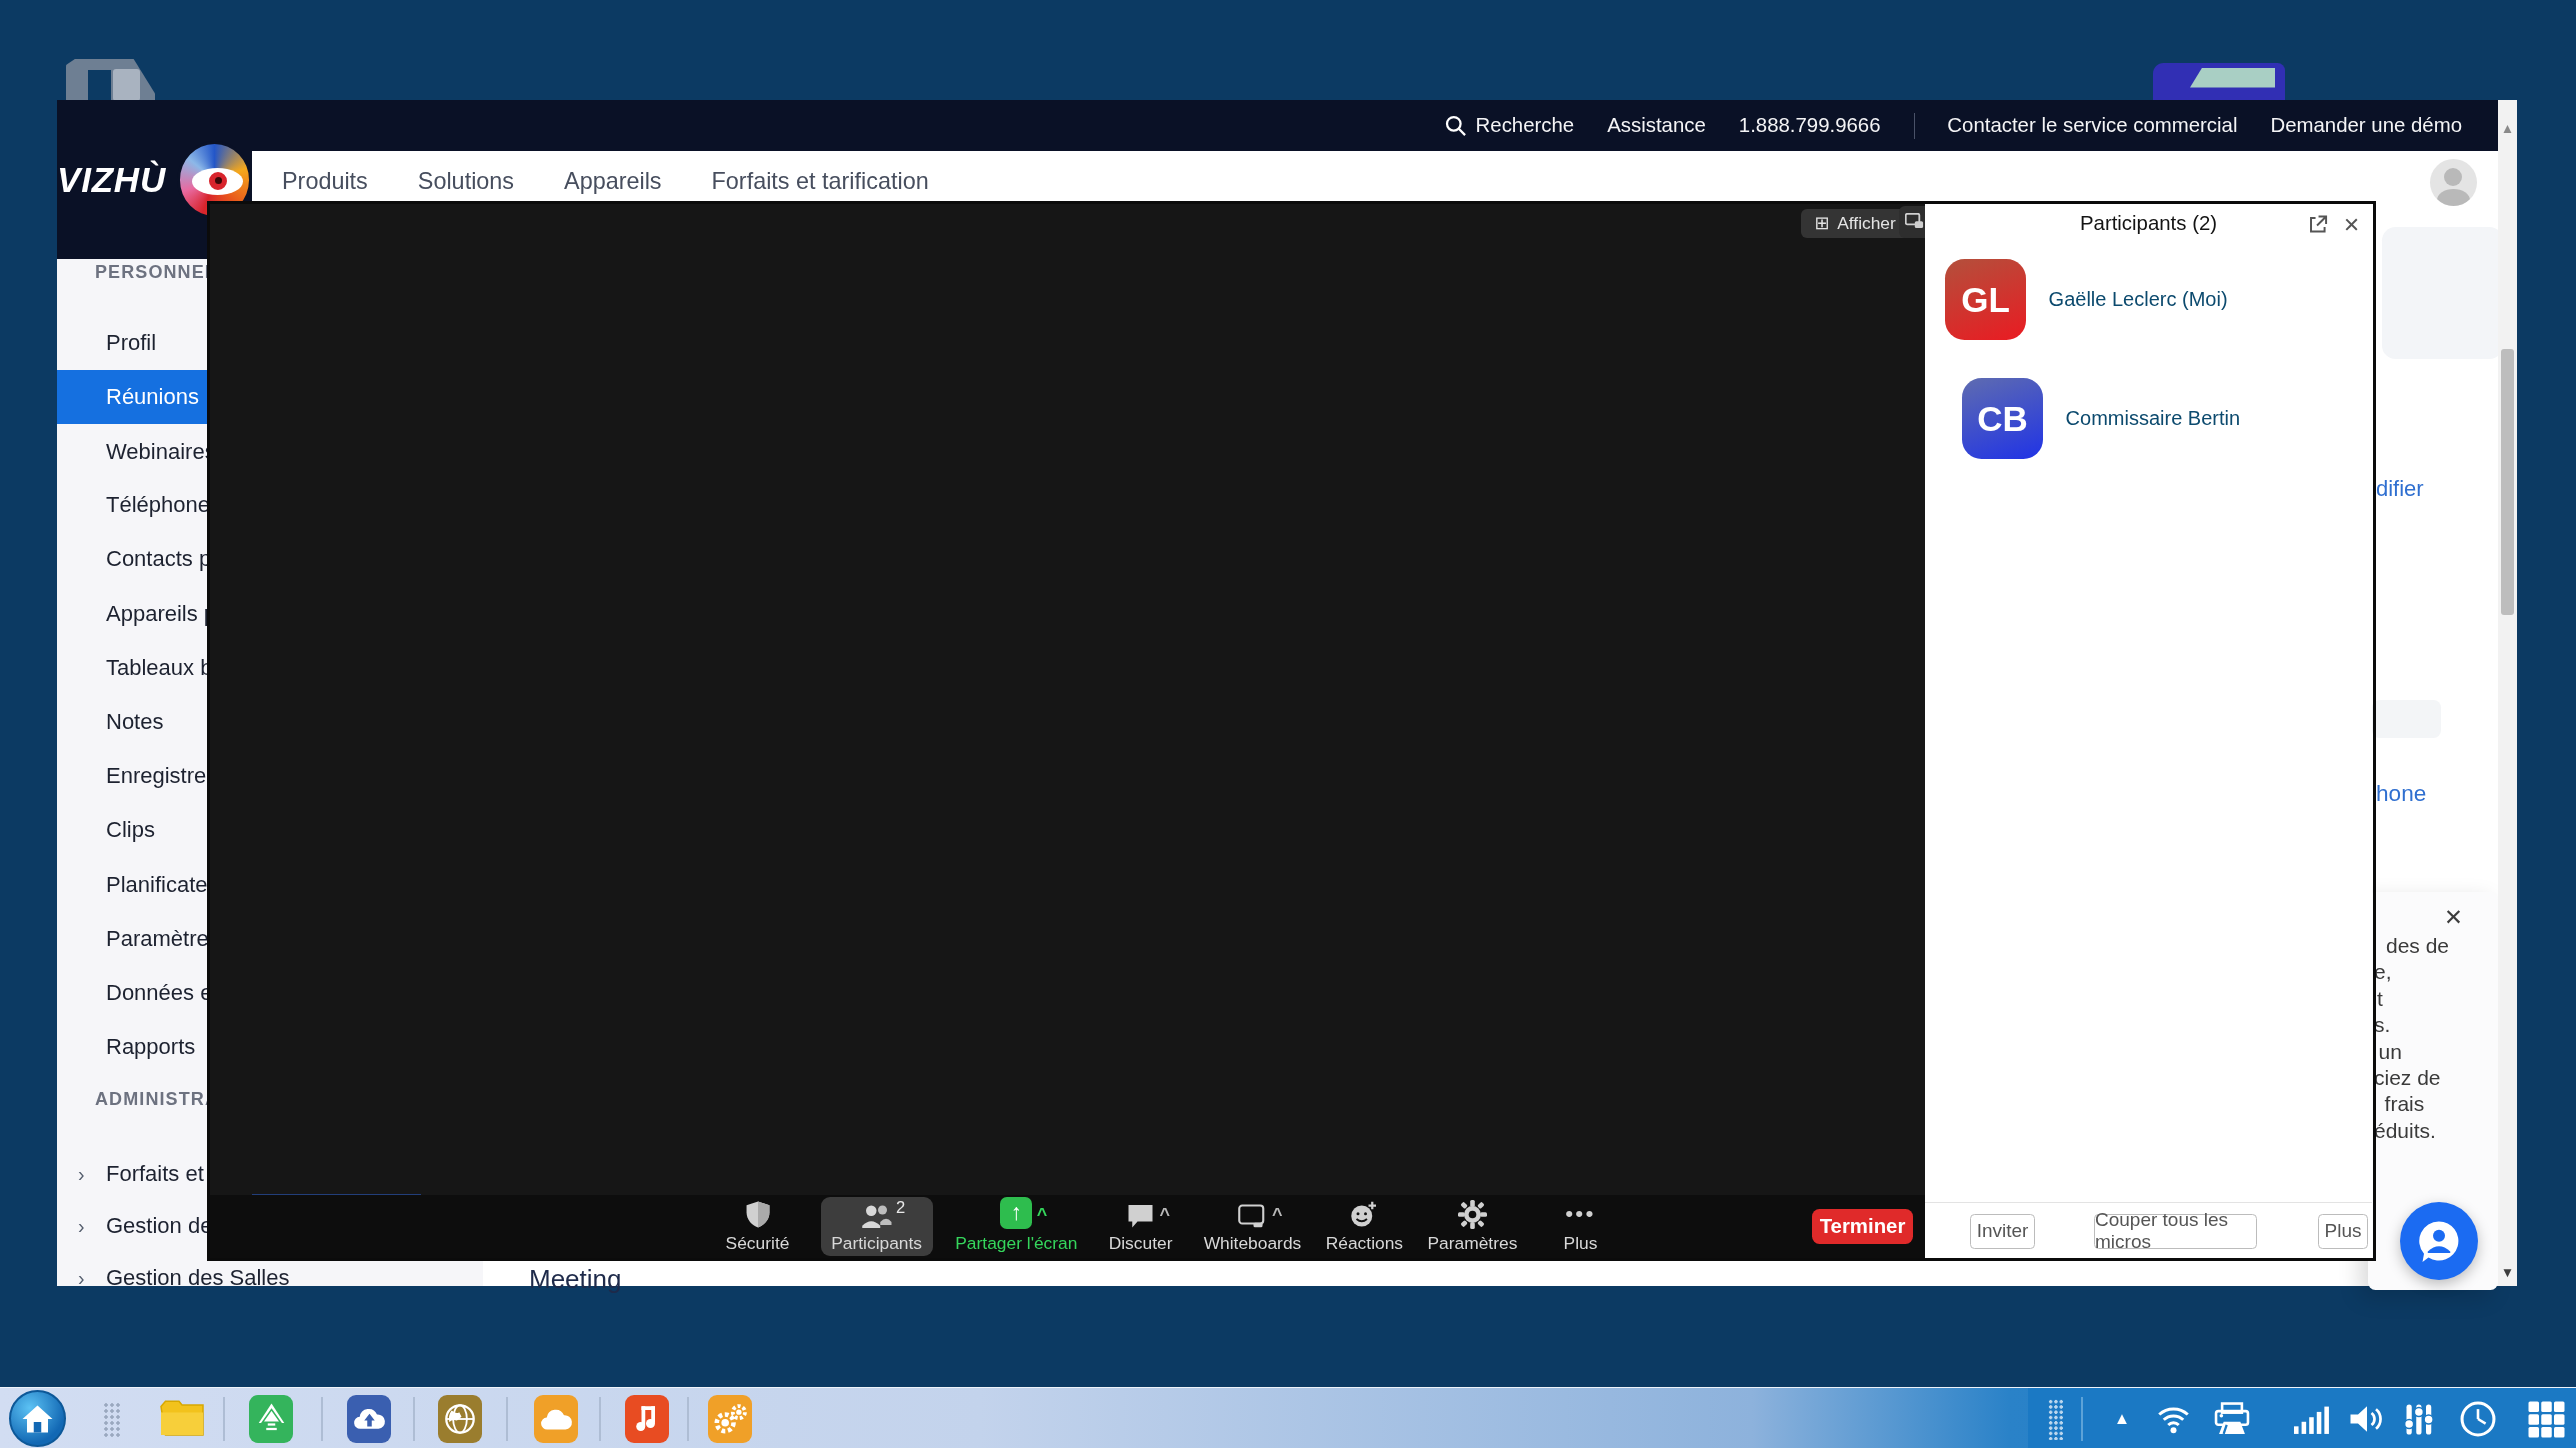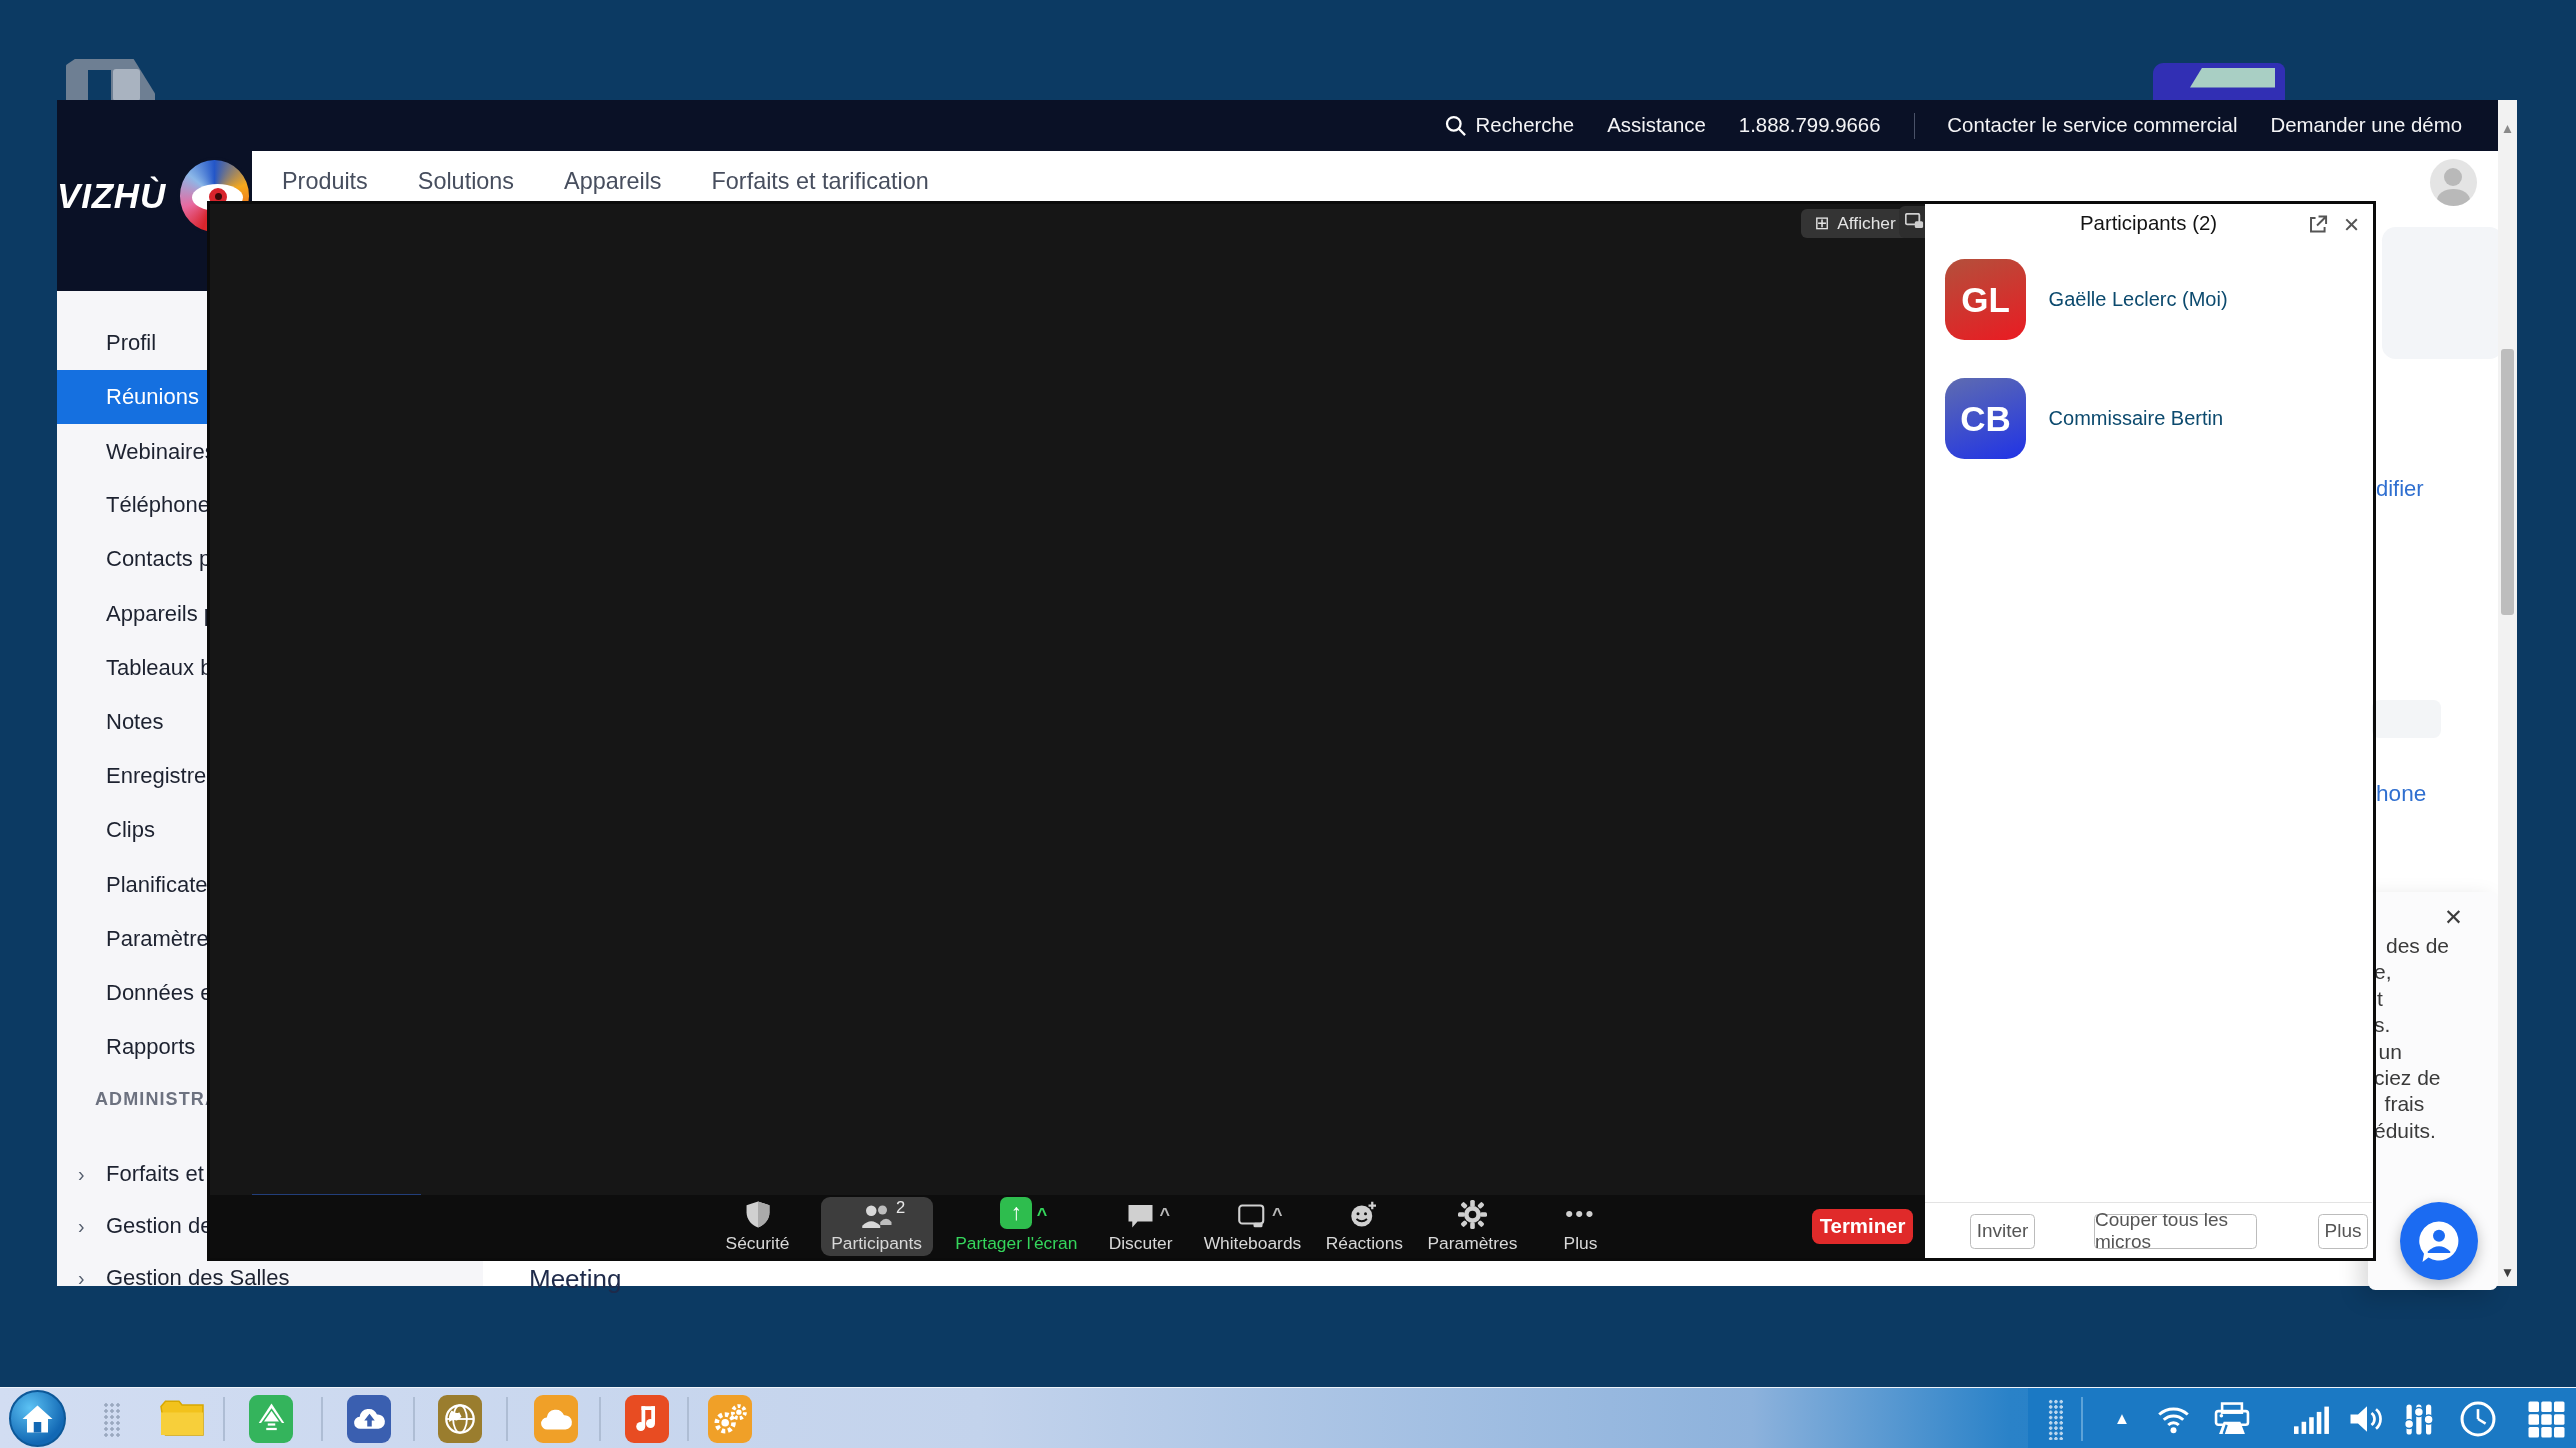--- a/index.html
+++ b/index.html
@@ -17,21 +17,21 @@
 
   
   .browser { position:absolute; left:57px; top:100px; width:2460px; height:1186px; background:#ffffff; }
 
   
   .utilbar { position:absolute; left:0; top:0; width:2441px; height:51px; background:#0a1126; display:flex; align-items:center; justify-content:flex-end; padding-right:36px; gap:33px; color:#f4f4f6; font-size:20.4px; }
   .utilbar .item { display:flex; gap:9px; white-space:nowrap; }
   .utilbar .divider { width:0.8px; height:26px; background:#4a5268; }
 
   
-  .logobox { position:absolute; left:0; top:0; width:195px; height:191px; background:#0a1126; display:flex; align-items:center; justify-content:center; gap:10.6px; z-index:5; }
+  .logobox { position:absolute; left:0; top:0; width:195px; height:159px; background:#0a1126; display:flex; align-items:center; justify-content:center; gap:10.6px; z-index:5; }
   .brand-text { color:#fff; font-size:35px; font-weight:bold; letter-spacing:0.8px; font-style:italic; }
   .eye-logo { position:relative; width:78px; height:78px; border-radius:50%;
     background:conic-gradient(#2356c8,#f5a81c 70deg,#e8541c 140deg,#d8242c 200deg,#e86aa0 250deg,#8cb8e8 310deg,#2356c8);
     border:3px solid #0a1126; }
   .eye-white { position:absolute; left:12px; top:24px; width:51px; height:27px; background:#fff; border-radius:50%; }
   .eye-iris { position:absolute; left:27px; top:26px; width:22.6px; height:22.6px; background:#d8242c; border-radius:50%; border:2.3px solid #fff; }
   .eye-pupil { position:absolute; left:35px; top:33px; width:7.5px; height:7.5px; background:#3a0808; border-radius:50%; }
 
   
   .navbar { position:absolute; left:0; top:51px; width:2441px; height:60px; background:#fff; }
@@ -403,21 +403,21 @@
                 <path d="M10 4 H4 v18 h18 v-6" fill="none" stroke="#555" stroke-width="2.6"></path>
                 <path d="M14 2 h10 v10 M24 2 L12 14" fill="none" stroke="#555" stroke-width="2.6"></path>
               </svg>
             <span class="x">✕</span>
           </div>
         </div>
         <div class="prow" style="top:39px;">
           <div class="pavatar gl">GL</div>
           <div class="pname">Gaëlle Leclerc (Moi)</div>
         </div>
-        <div class="prow" style="top:158px;">
+        <div class="prow" style="top:158px;margin-left:17px;">
           <div class="pavatar cb">CB</div>
           <div class="pname">Commissaire Bertin</div>
         </div>
         <div class="ppanel-footer">
           <div class="pf-btn" style="left:45px; width:65px;">Inviter</div>
           <div class="pf-btn" style="left:169px; width:163px;">Couper tous les micros</div>
           <div class="pf-btn" style="left:393px; width:50px;">Plus</div>
         </div>
       </div>
     </div>

